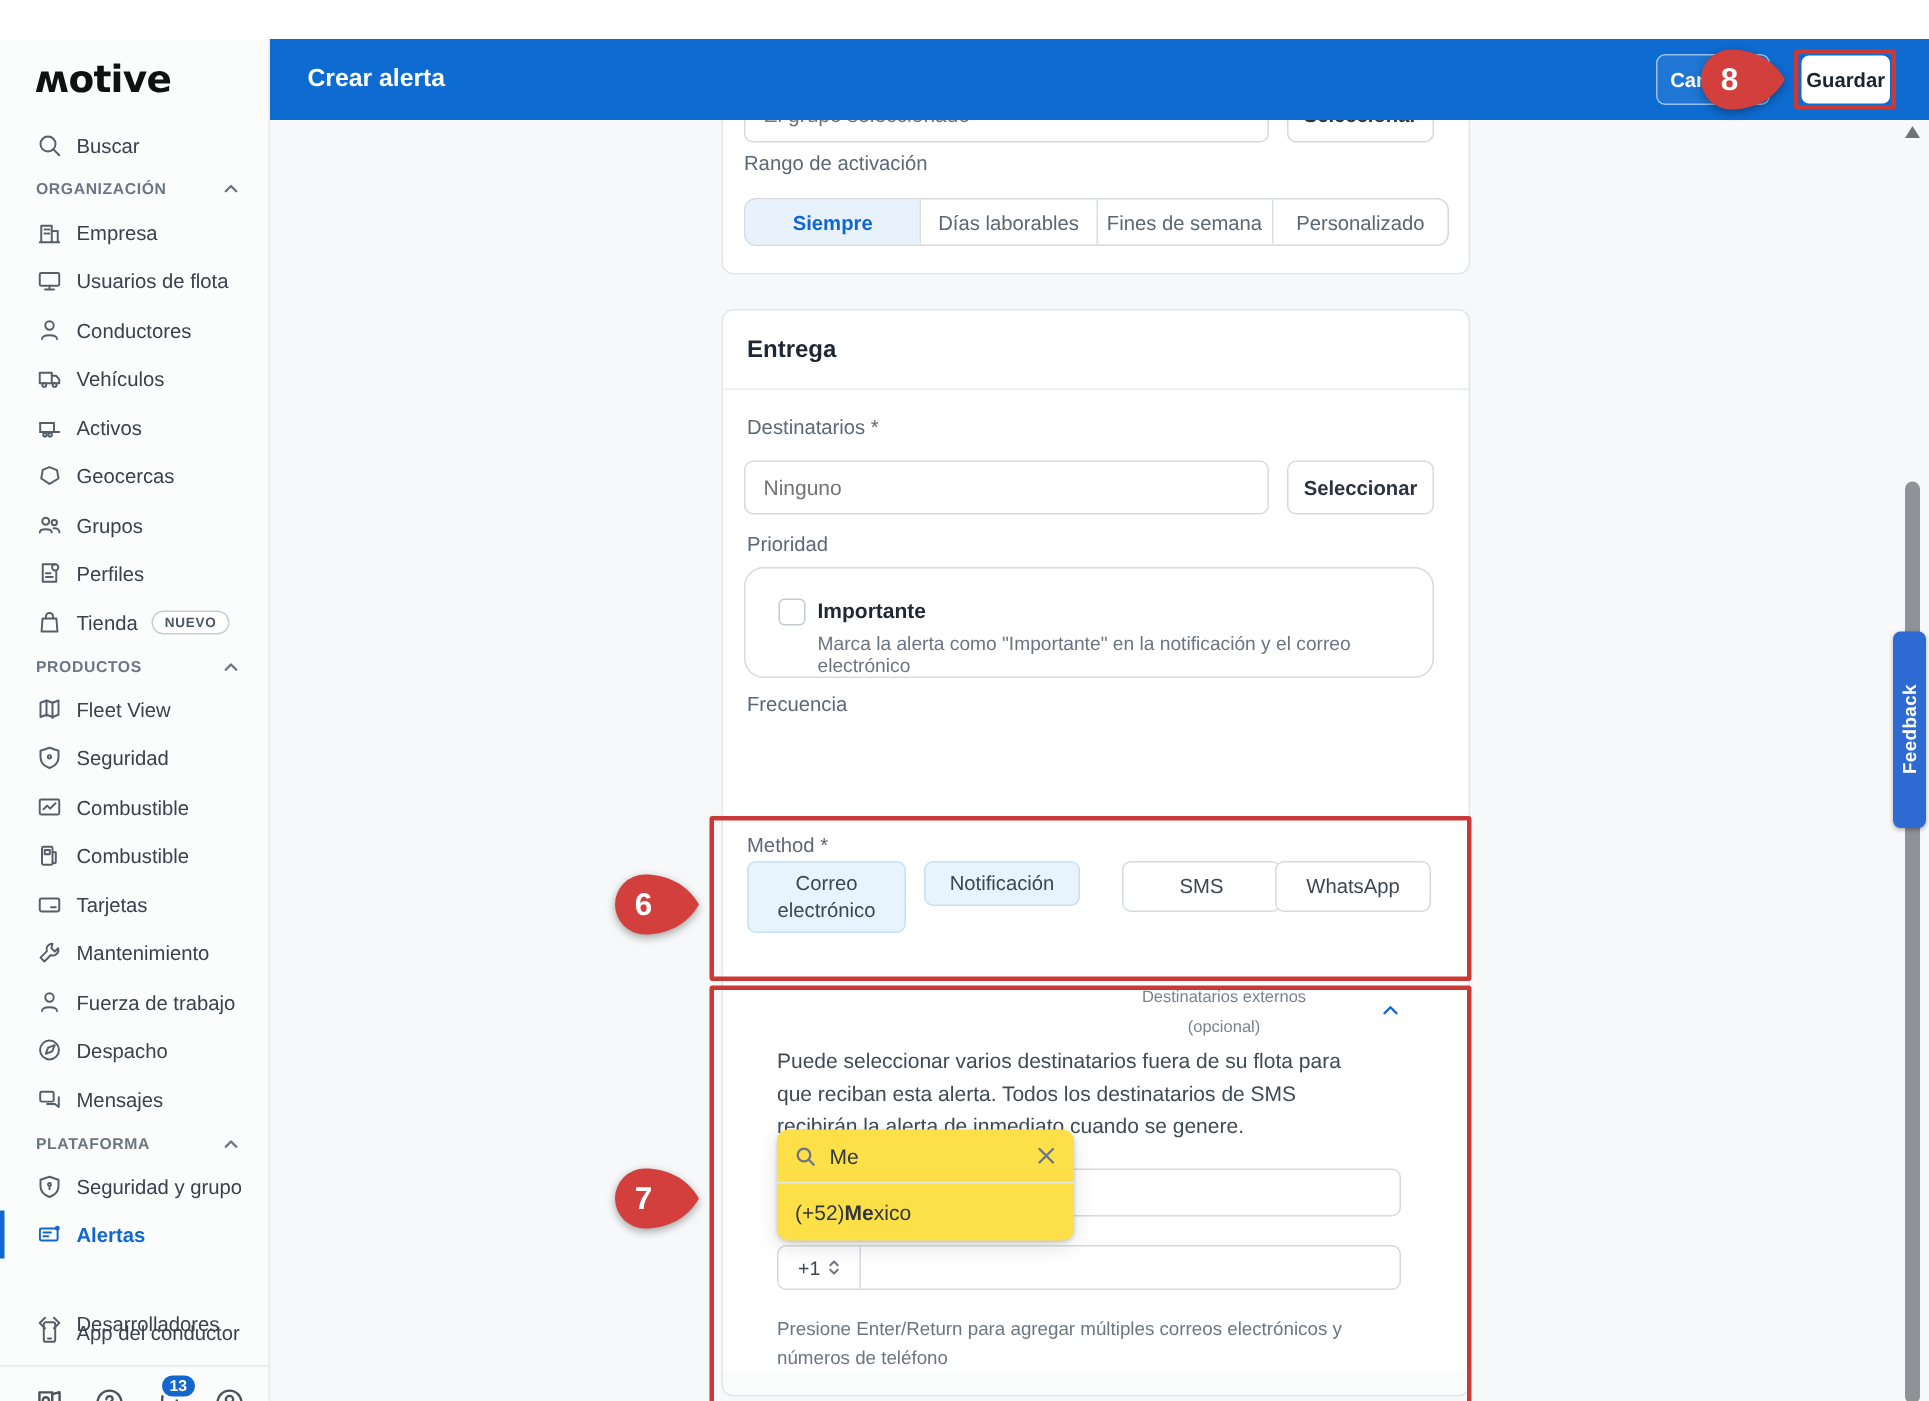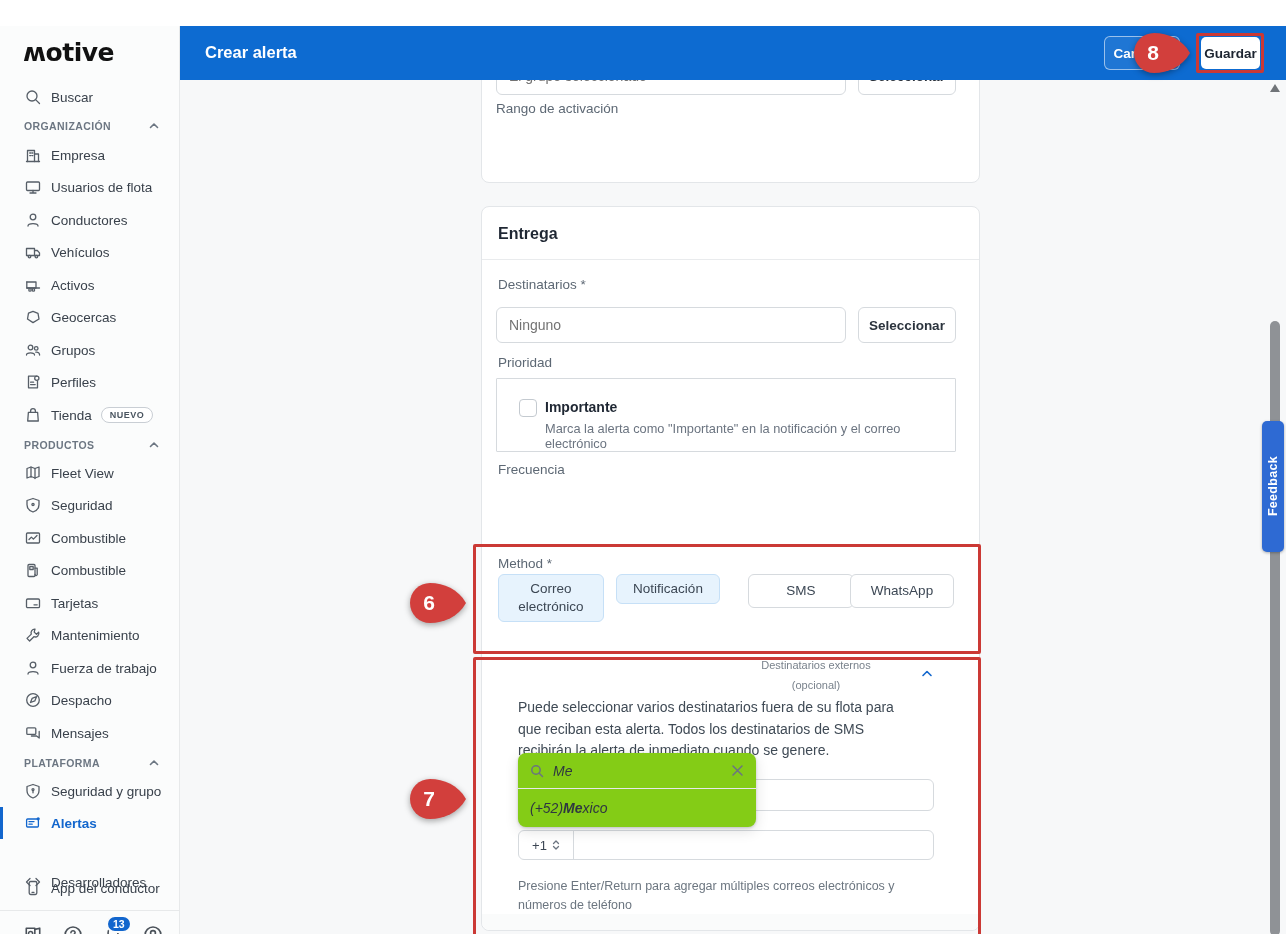--- a/index.html
+++ b/index.html
@@ -51,33 +51,33 @@
 
   .seg{position:absolute;left:14px;top:85px;width:470px;height:32px;border:1px solid #d6dade;border-radius:8px;
     display:flex;overflow:hidden;background:#fff;}
   .seg-item{flex:1;display:flex;align-items:center;justify-content:center;font-size:13.5px;color:#5c6670;
     cursor:pointer;border-left:1px solid #dcdfe3;}
   .seg-item:first-child{border-left:none;}
   .seg-item.sel{background:#e7f2fd;color:#1266cd;font-weight:600;border-left:none;}
 
   .card-title{position:absolute;left:16px;top:18px;font-size:16px;font-weight:700;color:#1f2733;}
   .hdivider{position:absolute;left:0;top:52px;width:100%;height:1px;background:#e9ebed;}
-  .obox{position:absolute;border:1px solid #d6dade;border-radius:1px;background:#fff;}
+  .obox{position:absolute;border:1px solid #d6dade;border-radius:13px;background:#fff;}
   .checkbox{position:absolute;width:18px;height:18px;border:1px solid #c4cad0;border-radius:4px;background:#fff;cursor:pointer;}
   .mbtn{position:absolute;border:1px solid #d6dade;border-radius:6px;background:#fff;color:#3c4754;
     font-size:13.5px;display:flex;align-items:center;justify-content:center;text-align:center;cursor:pointer;line-height:1.35;}
   .mbtn.sel{background:#e7f3fd;border-color:#c6e0f7;}
 
   .exthead{position:absolute;left:234px;top:452px;width:200px;text-align:center;font-size:11px;color:#79828c;}
   .exthead .sub{margin-top:8px;}
   .para{position:absolute;left:36px;top:490px;width:398px;font-size:14px;color:#3f4a55;line-height:1.55;}
   .helptext{position:absolute;left:36px;top:670px;width:412px;font-size:12.5px;color:#6c7680;line-height:1.5;}
 
-  .popover{position:absolute;left:36px;top:546px;width:238px;background:#84cc16;border-radius:8px;z-index:6;
-    box-shadow:0 1px 3px rgba(0,0,0,.18),0 4px 14px rgba(0,0,0,.12);font-style:italic;}
+  .popover{position:absolute;left:36px;top:546px;width:198px;background:#fde047;border-radius:8px;z-index:6;
+    box-shadow:0 1px 3px rgba(0,0,0,.18),0 4px 14px rgba(0,0,0,.12);}
   .pop-search{height:36px;display:flex;align-items:center;padding:0 12px;gap:9px;border-bottom:1px solid #e6e8ea;}
   .pop-search .txt{flex:1;font-size:14px;color:#2f3741;}
   .pop-x{width:13px;height:13px;stroke:#6b7480;stroke-width:1.5;fill:none;stroke-linecap:round;cursor:pointer;}
   .pop-item{height:38px;display:flex;align-items:center;padding:0 12px;font-size:14px;color:#2f3741;cursor:pointer;}
   .mag{width:14px;height:14px;stroke:#6b7480;fill:none;stroke-width:1.5;stroke-linecap:round;}
 
   .phone-row{position:absolute;left:36px;top:623px;width:416px;height:30px;border:1px solid #d6dade;border-radius:6px;
     background:#fff;display:flex;}
   .cc{width:55px;border-right:1px solid #d6dade;display:flex;align-items:center;justify-content:center;gap:5px;
     font-size:13px;color:#3c4754;cursor:pointer;}
@@ -333,20 +333,26 @@
   </aside>
 
   <div class="card" style="left:481px;top:20px;width:499px;height:137px;">
     <div class="finput" style="left:14px;top:10px;width:350px;height:38px;">
       <span>El grupo seleccionado</span>
     </div>
     <div class="fbtn" style="left:376px;top:10px;width:98px;height:38px;">
       <span>Seleccionar</span>
     </div>
     <div class="flabel" style="left:14px;top:54px;">Rango de activación</div>
+    <div class="seg">
+      <div class="seg-item sel">Siempre</div>
+      <div class="seg-item">Días laborables</div>
+      <div class="seg-item">Fines de semana</div>
+      <div class="seg-item">Personalizado</div>
+    </div>
   </div>
 
   <div class="card" style="left:481px;top:180px;width:499px;height:725px;">
     <div class="card-title">Entrega</div>
     <div class="hdivider"></div>
 
     <div class="flabel" style="left:16px;top:70px;">
       <span>Destinatarios</span>
       <span>*</span>
     </div>

